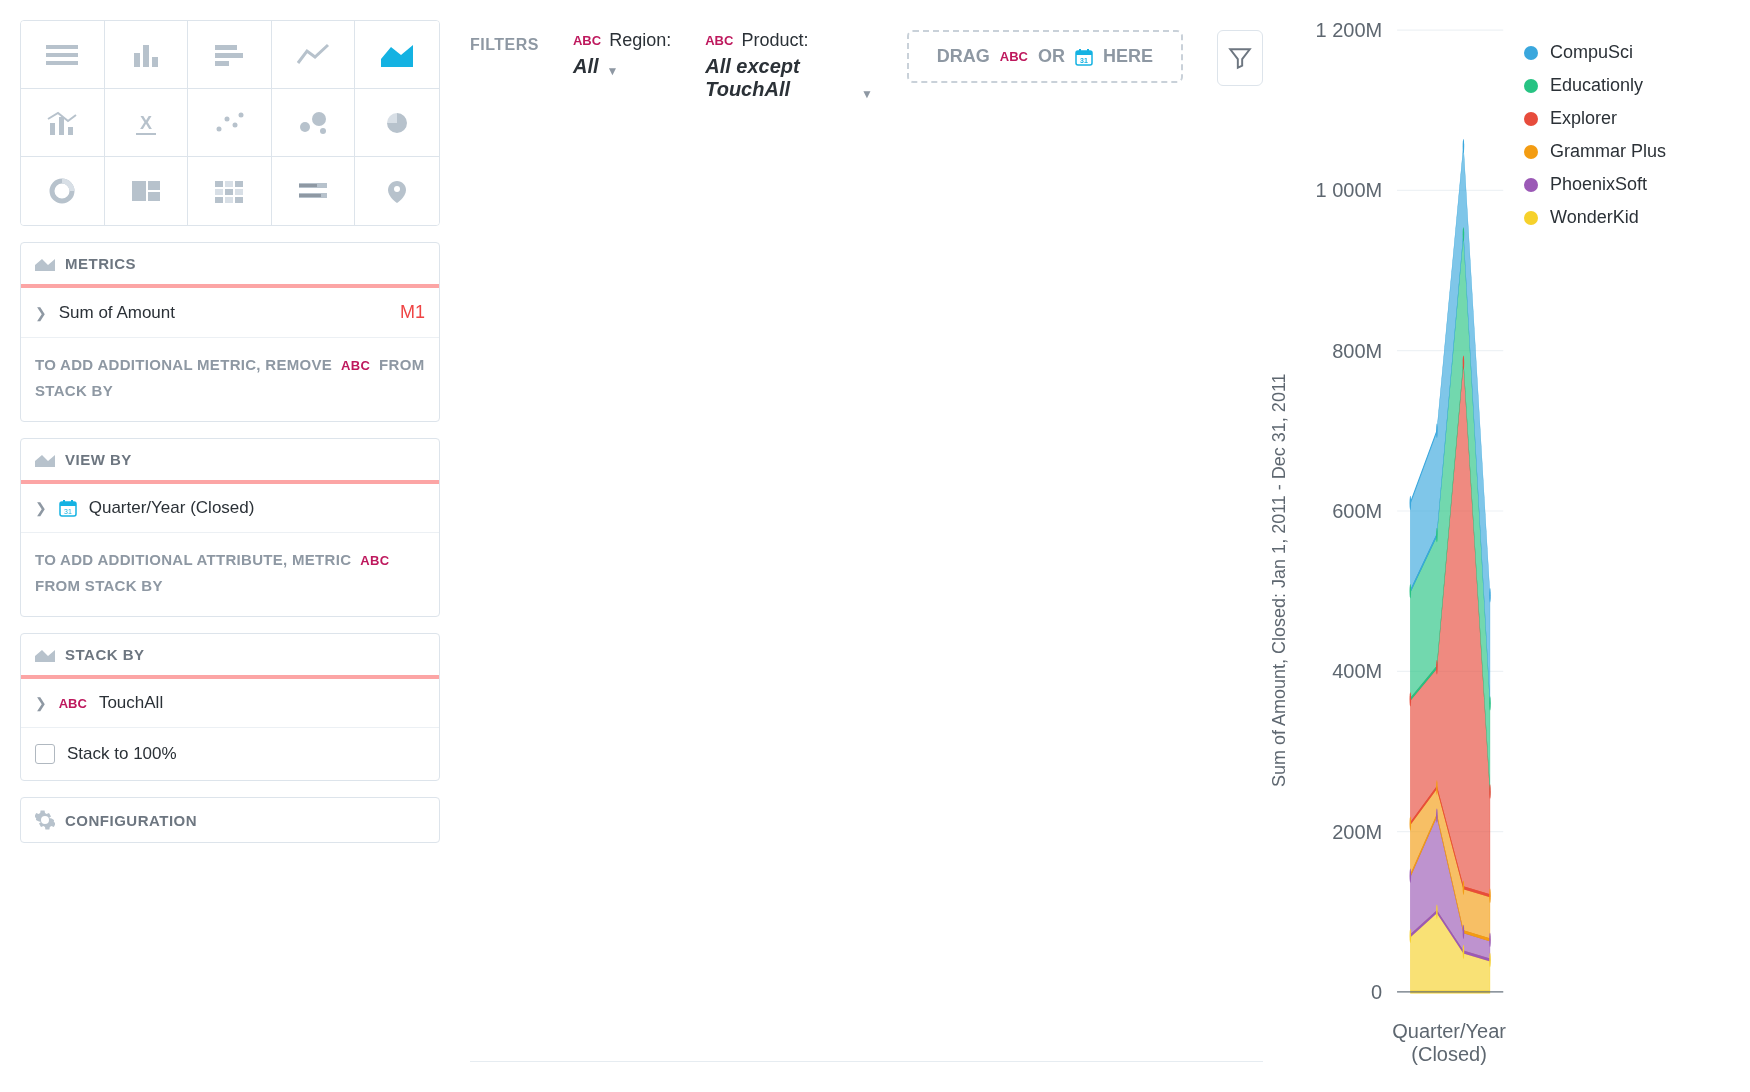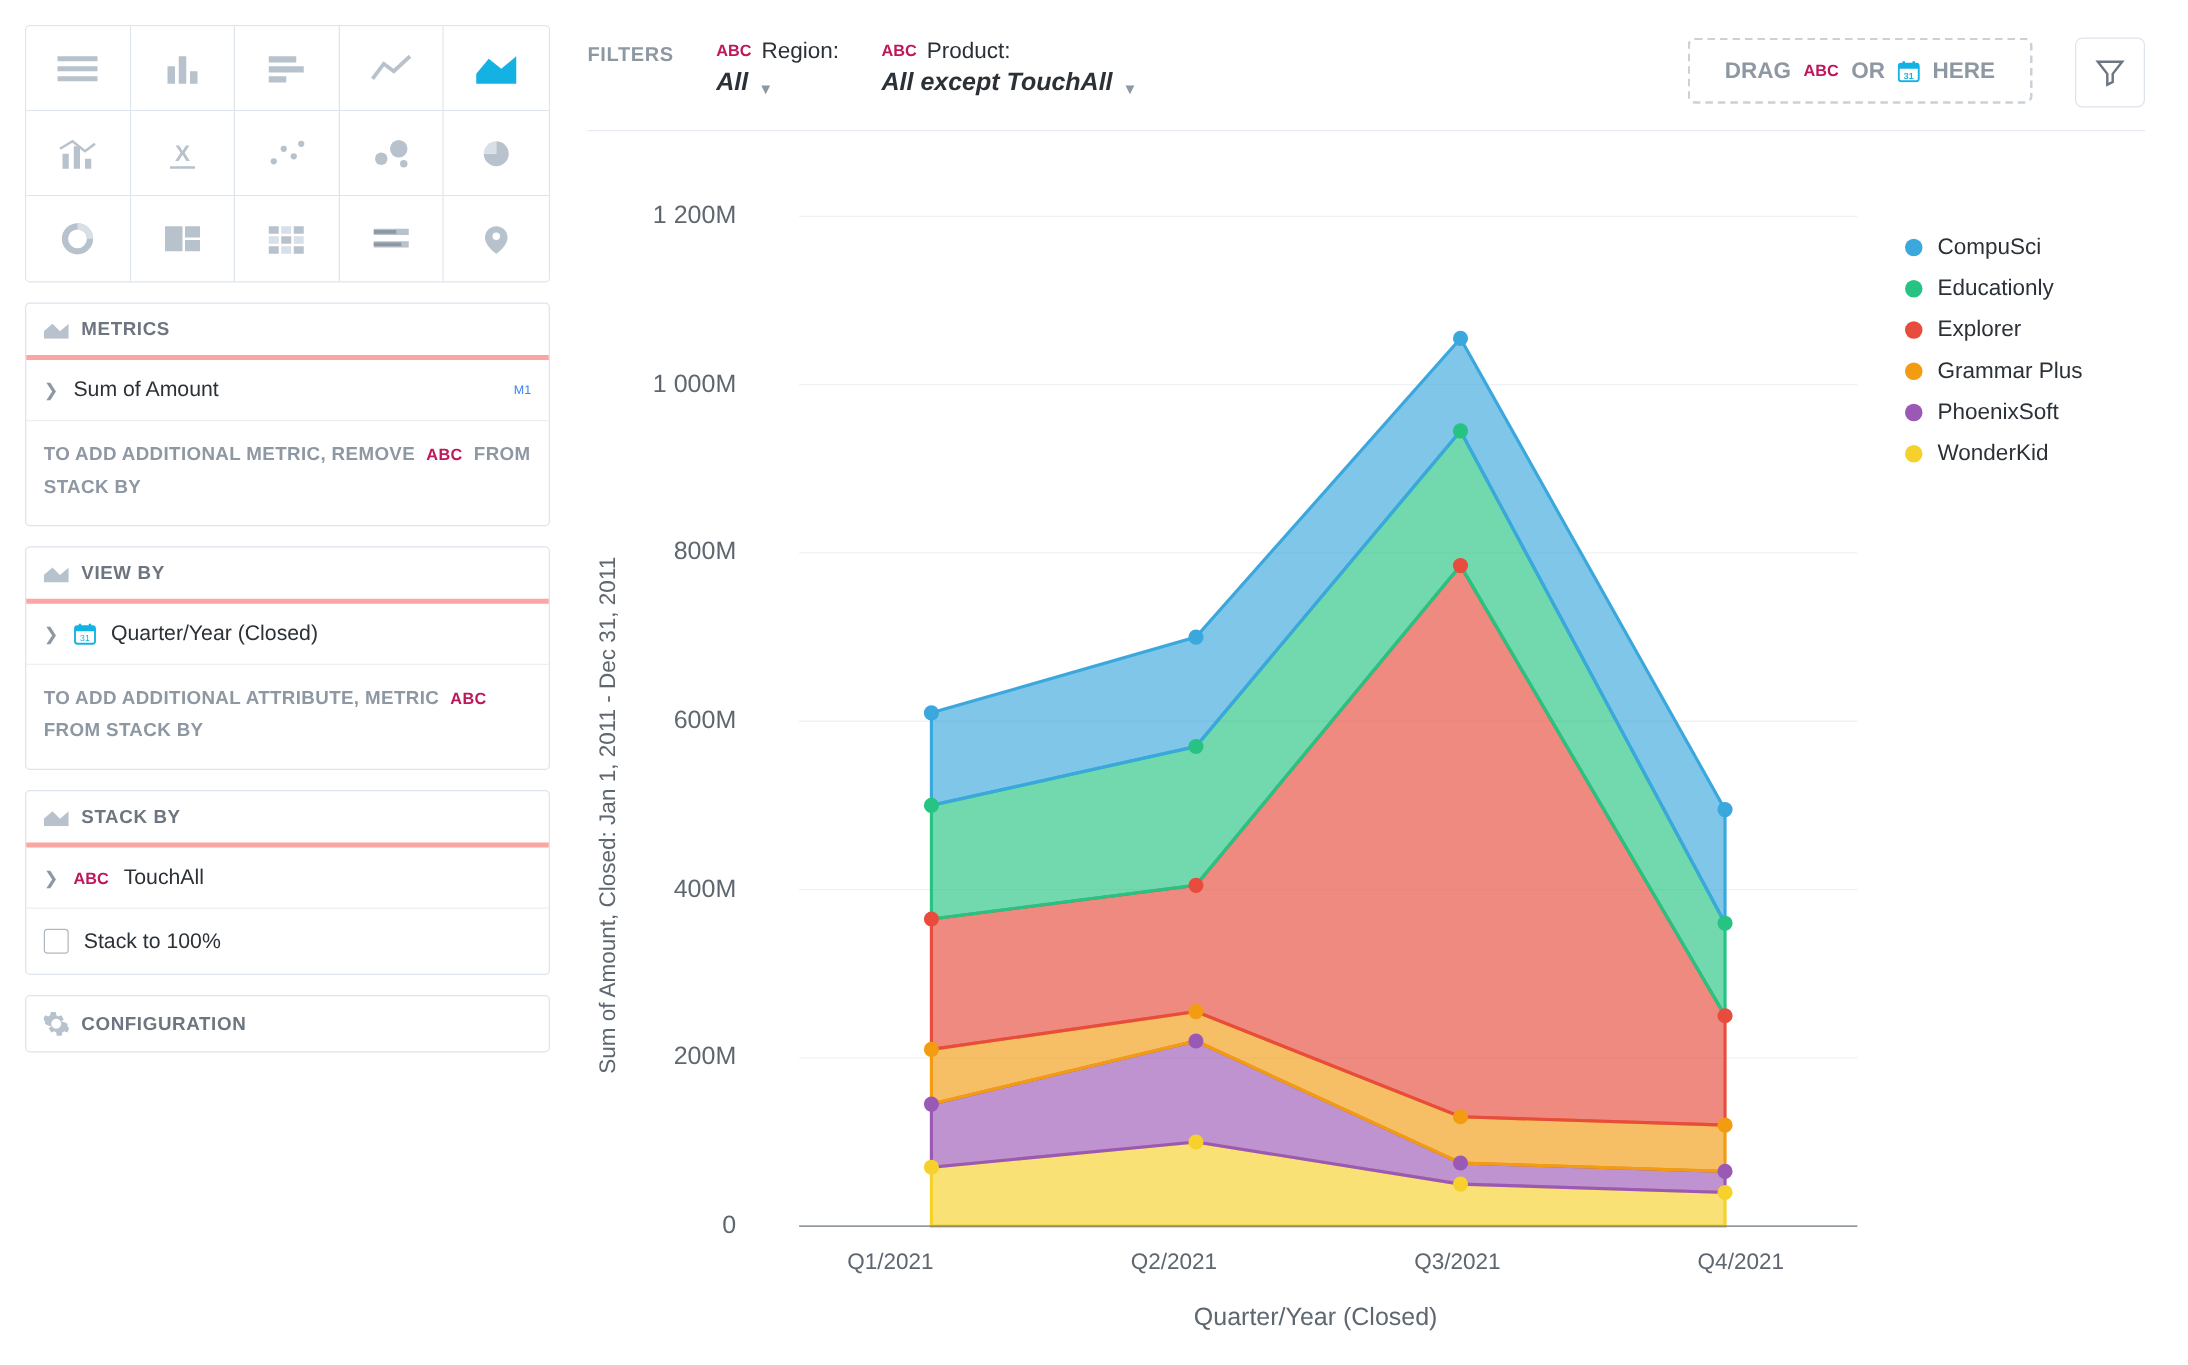--- a/index.html
+++ b/index.html
@@ -15,29 +15,29 @@
 .ct-inactive { fill: #b7c2cc; }
 .ct-active { fill: #14b2e2; }
 
 .panel { border: 1px solid #dde4eb; border-radius: 4px; background: #fff; }
 .panel-header { display: flex; align-items: center; gap: 10px; padding: 12px 14px; color: #6d7680; font-size: 15px; font-weight: 700; letter-spacing: .5px; border-bottom: 4px solid #fca5a5; }
 .panel-header .hicon { width: 20px; height: 14px; }
 .panel-header.config { border-bottom: none; }
 .item-row { padding: 14px 14px; display: flex; align-items: center; gap: 12px; border-bottom: 1px solid #ecf0f4; font-size: 17px; color: #2b3137; }
 .item-row:last-child { border-bottom: none; }
 .item-row .chev { color: #8e98a3; font-size: 14px; }
-.item-row .tag { margin-left: auto; color: #3b82f6; font-size: 10px; }
+.item-row .tag { margin-left: auto; color: #ef4444; font-size: 18px; }
 .hint { padding: 14px 14px 18px; color: #8e98a3; font-size: 15px; font-weight: 700; letter-spacing: .3px; line-height: 1.7; }
 .abc { color: #be185d; font-weight: 700; font-size: 13px; }
 .cal-icon { display: inline-flex; width: 18px; height: 18px; vertical-align: -3px; }
 .gear-icon { width: 20px; height: 20px; }
 .checkbox-row { display:flex; align-items:center; gap:12px; padding: 16px 14px; font-size:17px; color:#2b3137; }
 .checkbox-row .cb { width:20px; height:20px; border:1.5px solid #b0b8c0; border-radius:3px; }
 
-.main { flex: 1; padding: 18px 34px 20px 10px; display: flex; flex-direction: column; gap: 48px; }
+.main { flex: 1; padding: 18px 34px 20px 10px; display: flex; flex-direction: row; }
 .filter-bar { display: flex; align-items: flex-start; gap: 34px; padding: 12px 0 18px; border-bottom: 1px solid #e6ecf1; margin-bottom: 10px; }
 .filter-bar .flabel { color: #8e98a3; font-weight: 700; letter-spacing: .5px; font-size: 16px; padding-top: 6px; }
 .filter-chip { display:flex; flex-direction:column; gap:4px; }
 .filter-chip .top { display:flex; align-items:center; gap:8px; color:#2b3137; font-size:18px; }
 .filter-chip .bot { display:flex; align-items:flex-end; gap:8px; color:#2b3137; font-size:20px; font-weight:600;font-style:italic; }
 .cvd { color:#8e98a3; font-size:12px; }
 .drop-zone { margin-left:auto; border:2px dashed #c9d1d9; border-radius:6px; padding: 14px 28px; color:#8e98a3; font-weight:700; font-size:18px; display:flex; align-items:center; gap:10px; }
 .filter-btn { width:56px; height:56px; border:1px solid #dde4eb; border-radius:6px; display:flex; align-items:center; justify-content:center; cursor:pointer; }
 .filter-btn svg { width:26px; height:26px; }
 
@@ -367,26 +367,20 @@
                 <circle cx="565" cy="180.00000000000003" r="6" fill="#27c383"></circle>
                 <circle cx="775" cy="570" r="6" fill="#27c383"></circle>
                 <circle cx="145" cy="403.33333333333337" r="6" fill="#3aa7dd"></circle>
                 <circle cx="355" cy="343.3333333333333" r="6" fill="#3aa7dd"></circle>
                 <circle cx="565" cy="106.66666666666669" r="6" fill="#3aa7dd"></circle>
                 <circle cx="775" cy="480" r="6" fill="#3aa7dd"></circle>
                 <line x1="40" y1="810" x2="880" y2="810" stroke="#6d7680" stroke-width="1"></line>
               </svg>
             </div>
         </div>
-        <div class="x-ticks" id="x-ticks">
-            <div class="x-tick">Q1/2021</div>
-            <div class="x-tick">Q2/2021</div>
-            <div class="x-tick">Q3/2021</div>
-            <div class="x-tick">Q4/2021</div>
-          </div>
         <div class="x-axis-label">Quarter/Year (Closed)</div>
       </div>
       <div class="legend" id="legend">
           <div class="legend-item">
             <span class="legend-dot" style="background:#3aa7dd"></span>
             <span>CompuSci</span>
           </div>
           <div class="legend-item">
             <span class="legend-dot" style="background:#27c383"></span>
             <span>Educationly</span>

